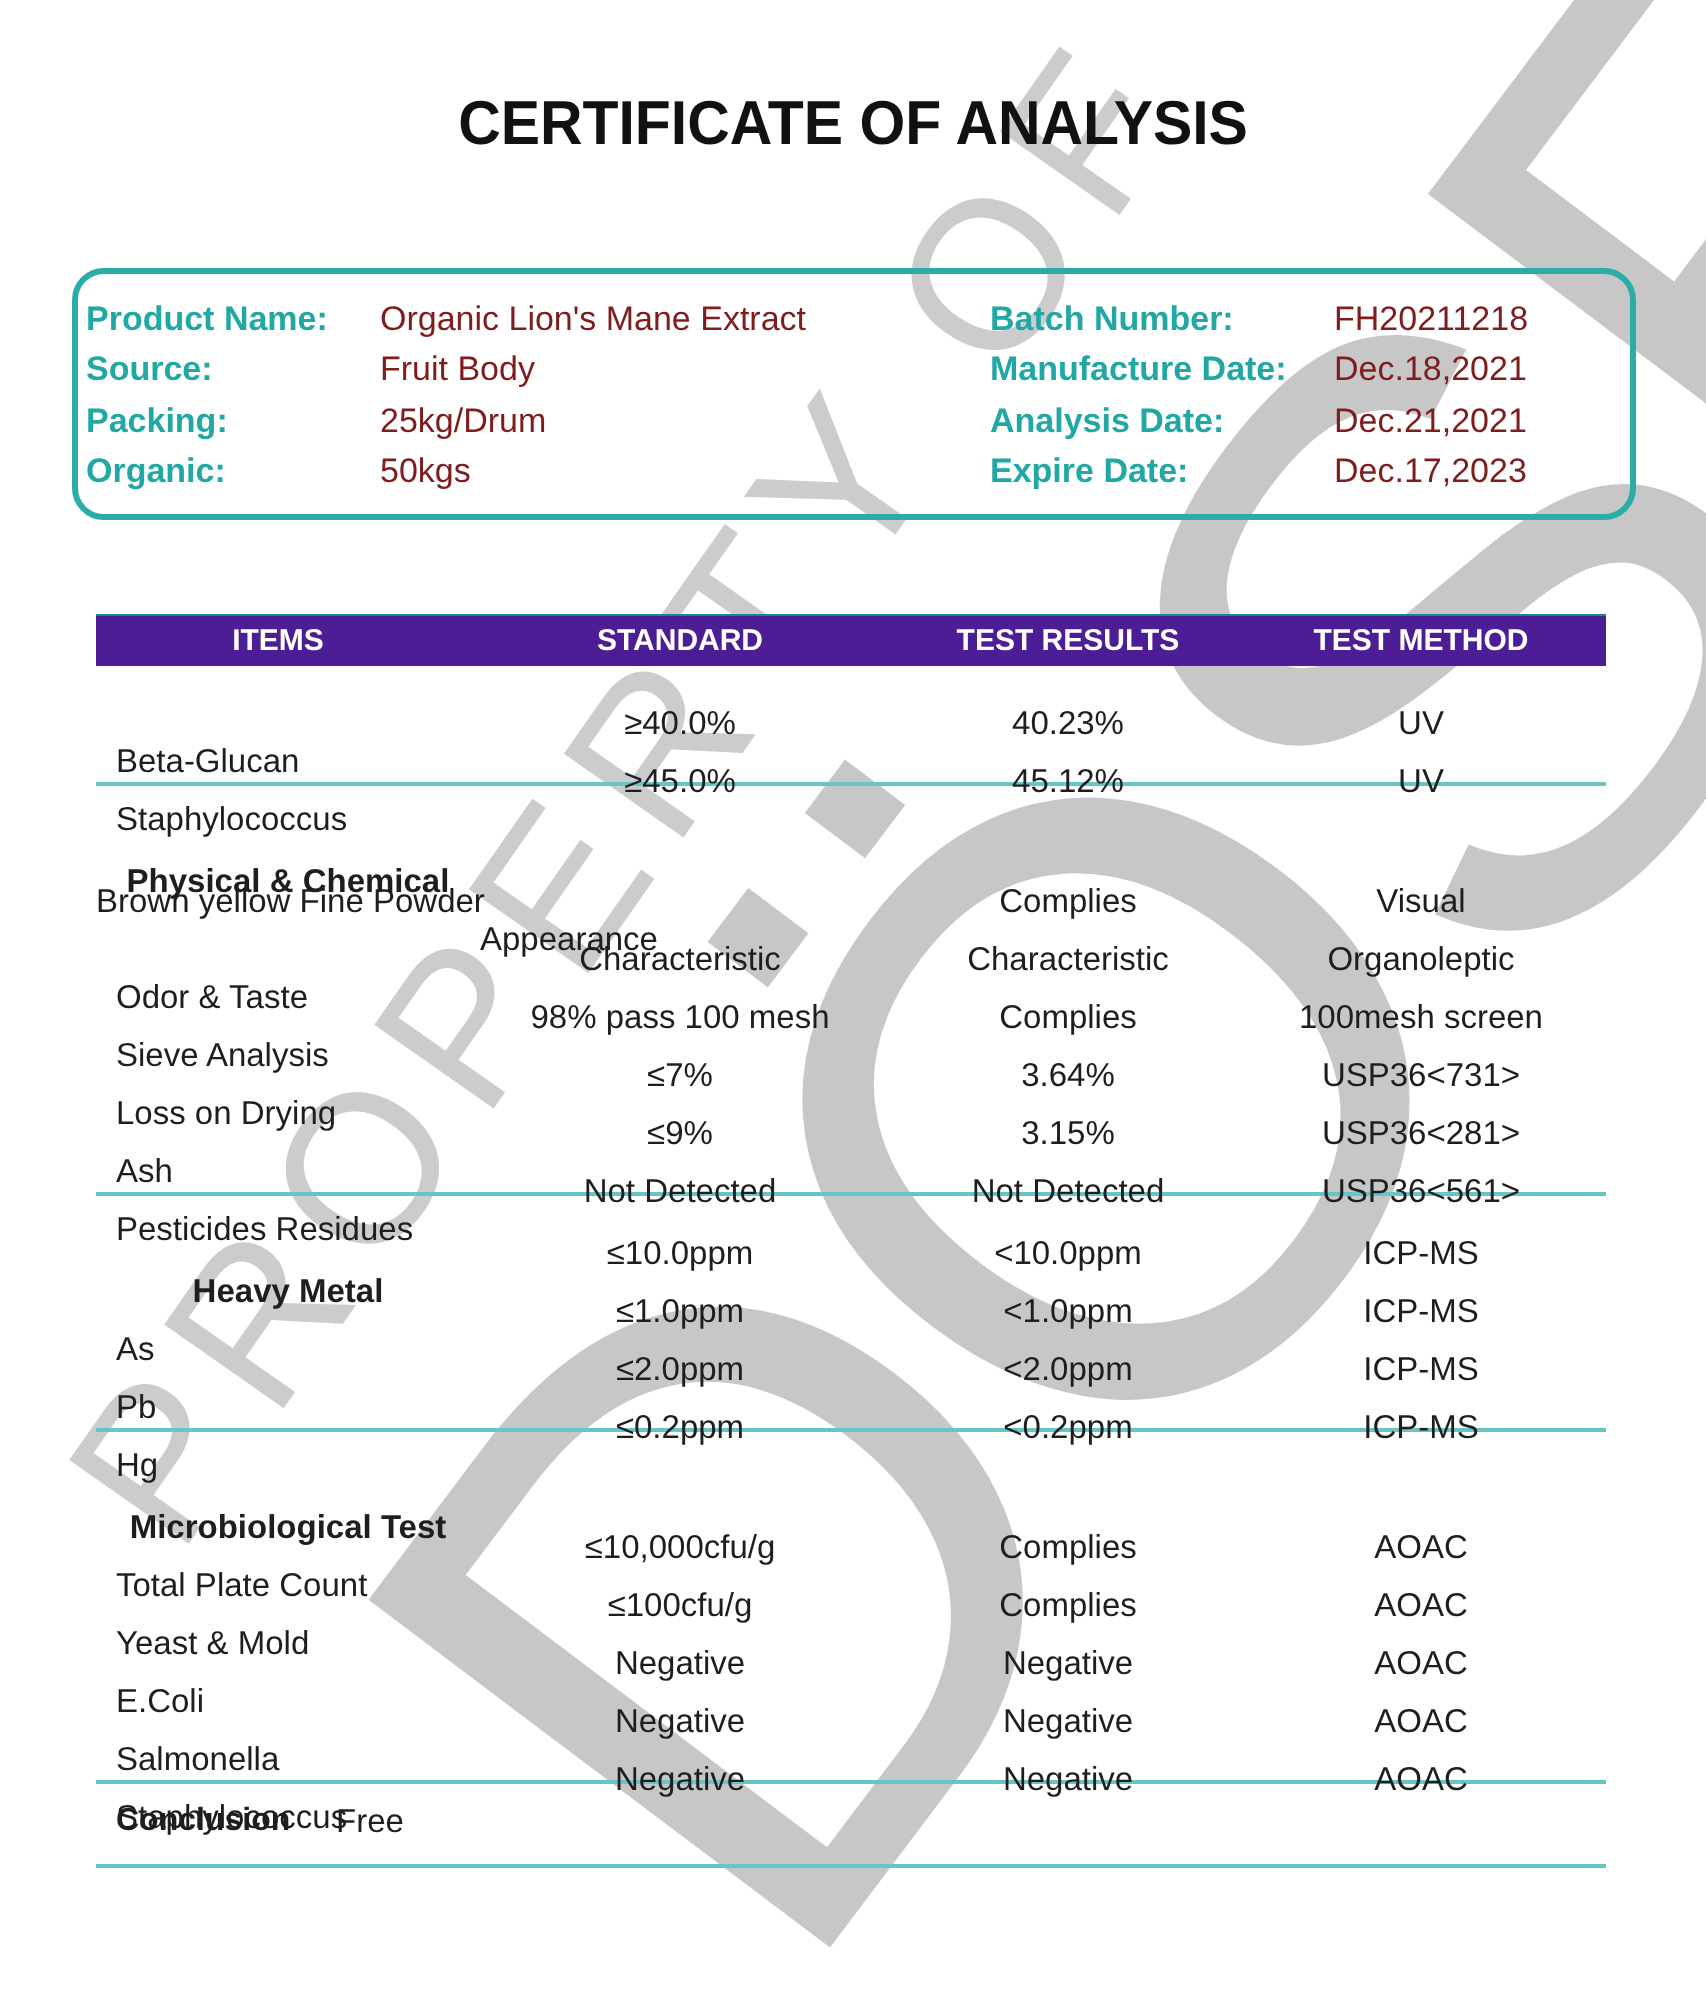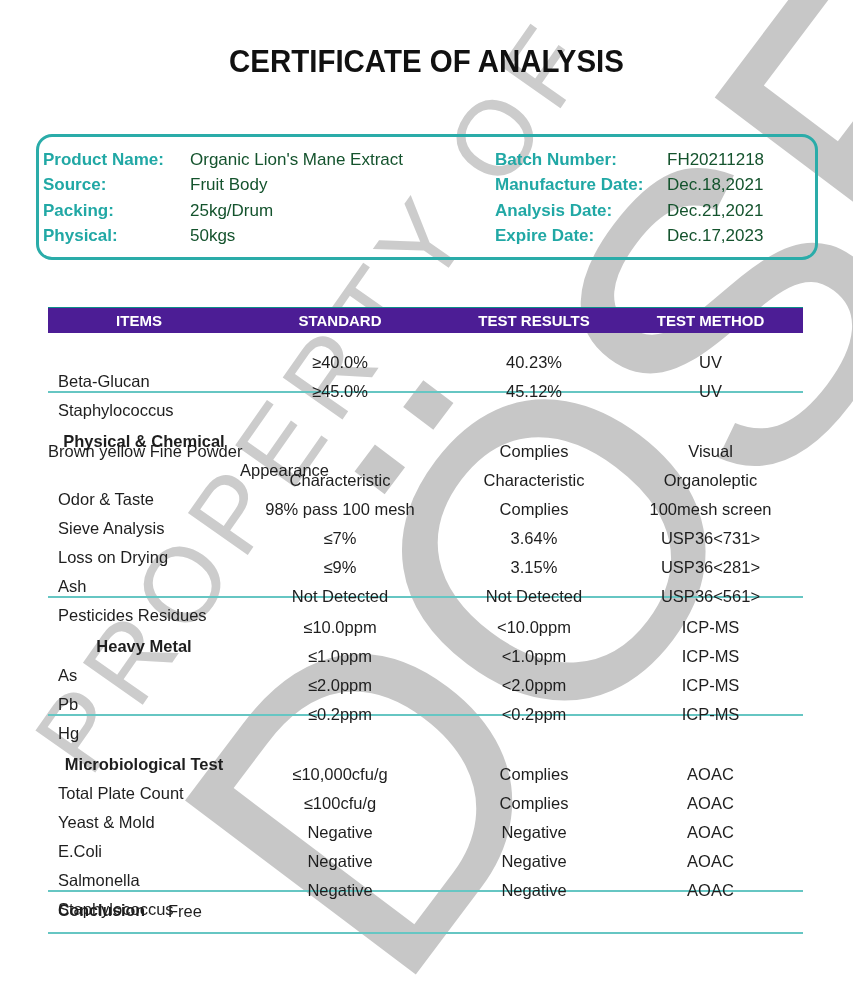--- a/index.html
+++ b/index.html
@@ -48,21 +48,21 @@
     display: flex;
     padding: 10px 18px 8px 4px;
   }
   .info-col { display: flex; flex-direction: column; justify-content: space-around; }
   .info-col-left  { flex: 0 0 452px; }
   .info-col-right { flex: 1 1 auto; }
   .info-row { display: flex; align-items: center; height: 27px; font-size: 17px; }
   .info-label { font-weight: bold; color: #21a8a5; }
   .info-col-left  .info-label { width: 147px; }
   .info-col-right .info-label { width: 172px; }
-  .info-value { color: #14532d; }
+  .info-value { color: #7f1d1d; }
 
   
   .coa-table {
     position: absolute; left: 48px; top: 307px; width: 755px;
     --cols: 182px 220px 168px 185px;
     font-size: 16.5px;
   }
   .thead {
     display: grid; grid-template-columns: var(--cols);
     background: #4c1d95; color: #ffffff;
@@ -116,21 +116,21 @@
           </div>
           <div class="info-row">
             <span class="info-label">Source:</span>
             <span class="info-value">Fruit Body</span>
           </div>
           <div class="info-row">
             <span class="info-label">Packing:</span>
             <span class="info-value">25kg/Drum</span>
           </div>
           <div class="info-row">
-            <span class="info-label">Physical:</span>
+            <span class="info-label">Organic:</span>
             <span class="info-value">50kgs</span>
           </div>
         </div>
       <div class="info-col info-col-right" id="info-right">
           <div class="info-row">
             <span class="info-label">Batch Number:</span>
             <span class="info-value">FH20211218</span>
           </div>
           <div class="info-row">
             <span class="info-label">Manufacture Date:</span>

